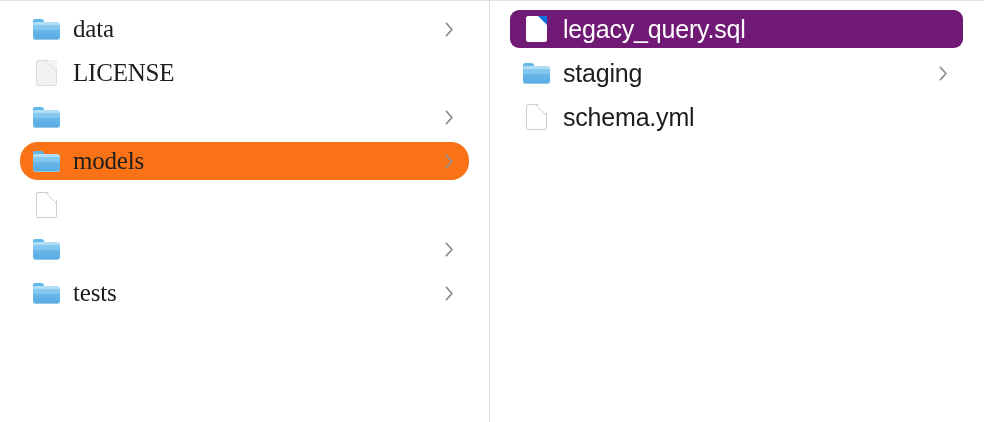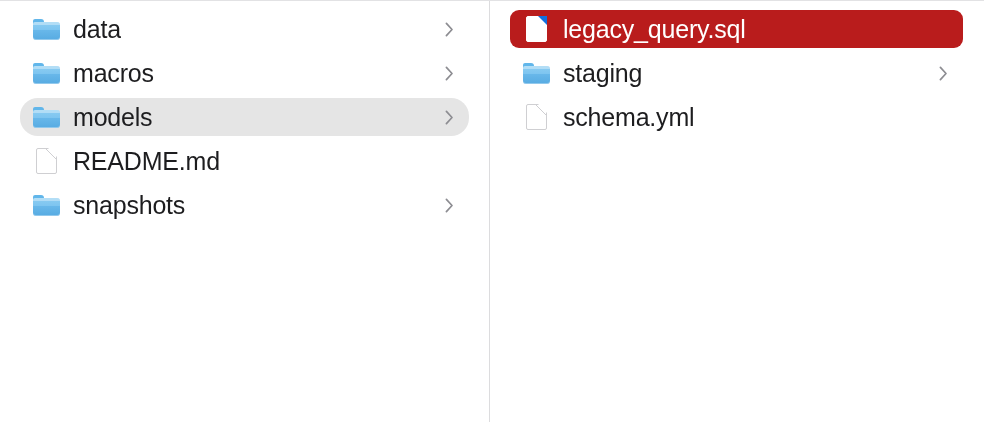--- a/index.html
+++ b/index.html
@@ -31,45 +31,46 @@
     height: 100%;
     box-sizing: border-box;
     padding-top: 9px;
     background: #ffffff;
     overflow: hidden;
   }
 
   .column.col-left {
     width: 490px;
     border-right: 1px solid #dcdcde;
+    font-family: Liberation Serif, serif;
   }
 
   .column.col-right {
     width: 493px;
   }
 
   .row {
     position: relative;
     height: 38px;
     margin: 0 20px 6px 20px;
     border-radius: 9px;
     display: flex;
     align-items: center;
     padding-left: 11px;
     box-sizing: border-box;
     user-select: none;
   }
 
   .row.selected-inactive {
-    background: #e5e5e5;
+    background: #f97316;
     border-radius: 18px;
   }
 
   .row.selected-active {
-    background: #b91c1c;
+    background: #701a75;
   }
 
   
   .icon {
     width: 30px;
     height: 30px;
     flex: 0 0 30px;
     position: relative;
     margin-right: 12px;
   }
@@ -211,27 +212,32 @@
         </span>
         <span class="label">data</span>
         <span class="chevron">
           <svg width="9" height="15" viewBox="0 0 9 15" fill="none" aria-hidden="true">
             <path d="M1.4 1.4 L7 7.5 L1.4 13.6" stroke-width="1.7" stroke-linecap="round" stroke-linejoin="round" fill="none"></path>
           </svg>
         </span>
       </div>
       <div class="row">
         <span class="icon">
-          <span class="folder-ico">
-            <span class="tab"></span>
-            <span class="body"></span>
-            <span class="lip"></span>
-          </span>
-        </span>
-        <span class="label">macros</span>
+          <span class="doc-ico plain"></span>
+        </span>
+        <span class="label">LICENSE</span>
+      </div>
+      <div class="row">
+        <span class="icon">
+          <span class="folder-ico">
+            <span class="tab"></span>
+            <span class="body"></span>
+            <span class="lip"></span>
+          </span>
+        </span>
         <span class="chevron">
           <svg width="9" height="15" viewBox="0 0 9 15" fill="none" aria-hidden="true">
             <path d="M1.4 1.4 L7 7.5 L1.4 13.6" stroke-width="1.7" stroke-linecap="round" stroke-linejoin="round" fill="none"></path>
           </svg>
         </span>
       </div>
       <div class="row selected-inactive">
         <span class="icon">
           <span class="folder-ico">
             <span class="tab"></span>
@@ -243,31 +249,44 @@
         <span class="chevron">
           <svg width="9" height="15" viewBox="0 0 9 15" fill="none" aria-hidden="true">
             <path d="M1.4 1.4 L7 7.5 L1.4 13.6" stroke-width="1.7" stroke-linecap="round" stroke-linejoin="round" fill="none"></path>
           </svg>
         </span>
       </div>
       <div class="row">
         <span class="icon">
           <span class="doc-ico"></span>
         </span>
-        <span class="label">README.md</span>
-      </div>
-      <div class="row">
-        <span class="icon">
-          <span class="folder-ico">
-            <span class="tab"></span>
-            <span class="body"></span>
-            <span class="lip"></span>
-          </span>
-        </span>
-        <span class="label">snapshots</span>
+      </div>
+      <div class="row">
+        <span class="icon">
+          <span class="folder-ico">
+            <span class="tab"></span>
+            <span class="body"></span>
+            <span class="lip"></span>
+          </span>
+        </span>
+        <span class="chevron">
+          <svg width="9" height="15" viewBox="0 0 9 15" fill="none" aria-hidden="true">
+            <path d="M1.4 1.4 L7 7.5 L1.4 13.6" stroke-width="1.7" stroke-linecap="round" stroke-linejoin="round" fill="none"></path>
+          </svg>
+        </span>
+      </div>
+      <div class="row">
+        <span class="icon">
+          <span class="folder-ico">
+            <span class="tab"></span>
+            <span class="body"></span>
+            <span class="lip"></span>
+          </span>
+        </span>
+        <span class="label">tests</span>
         <span class="chevron">
           <svg width="9" height="15" viewBox="0 0 9 15" fill="none" aria-hidden="true">
             <path d="M1.4 1.4 L7 7.5 L1.4 13.6" stroke-width="1.7" stroke-linecap="round" stroke-linejoin="round" fill="none"></path>
           </svg>
         </span>
       </div>
     </div>
   <div class="column col-right">
       <div class="row selected-active">
         <span class="icon">

